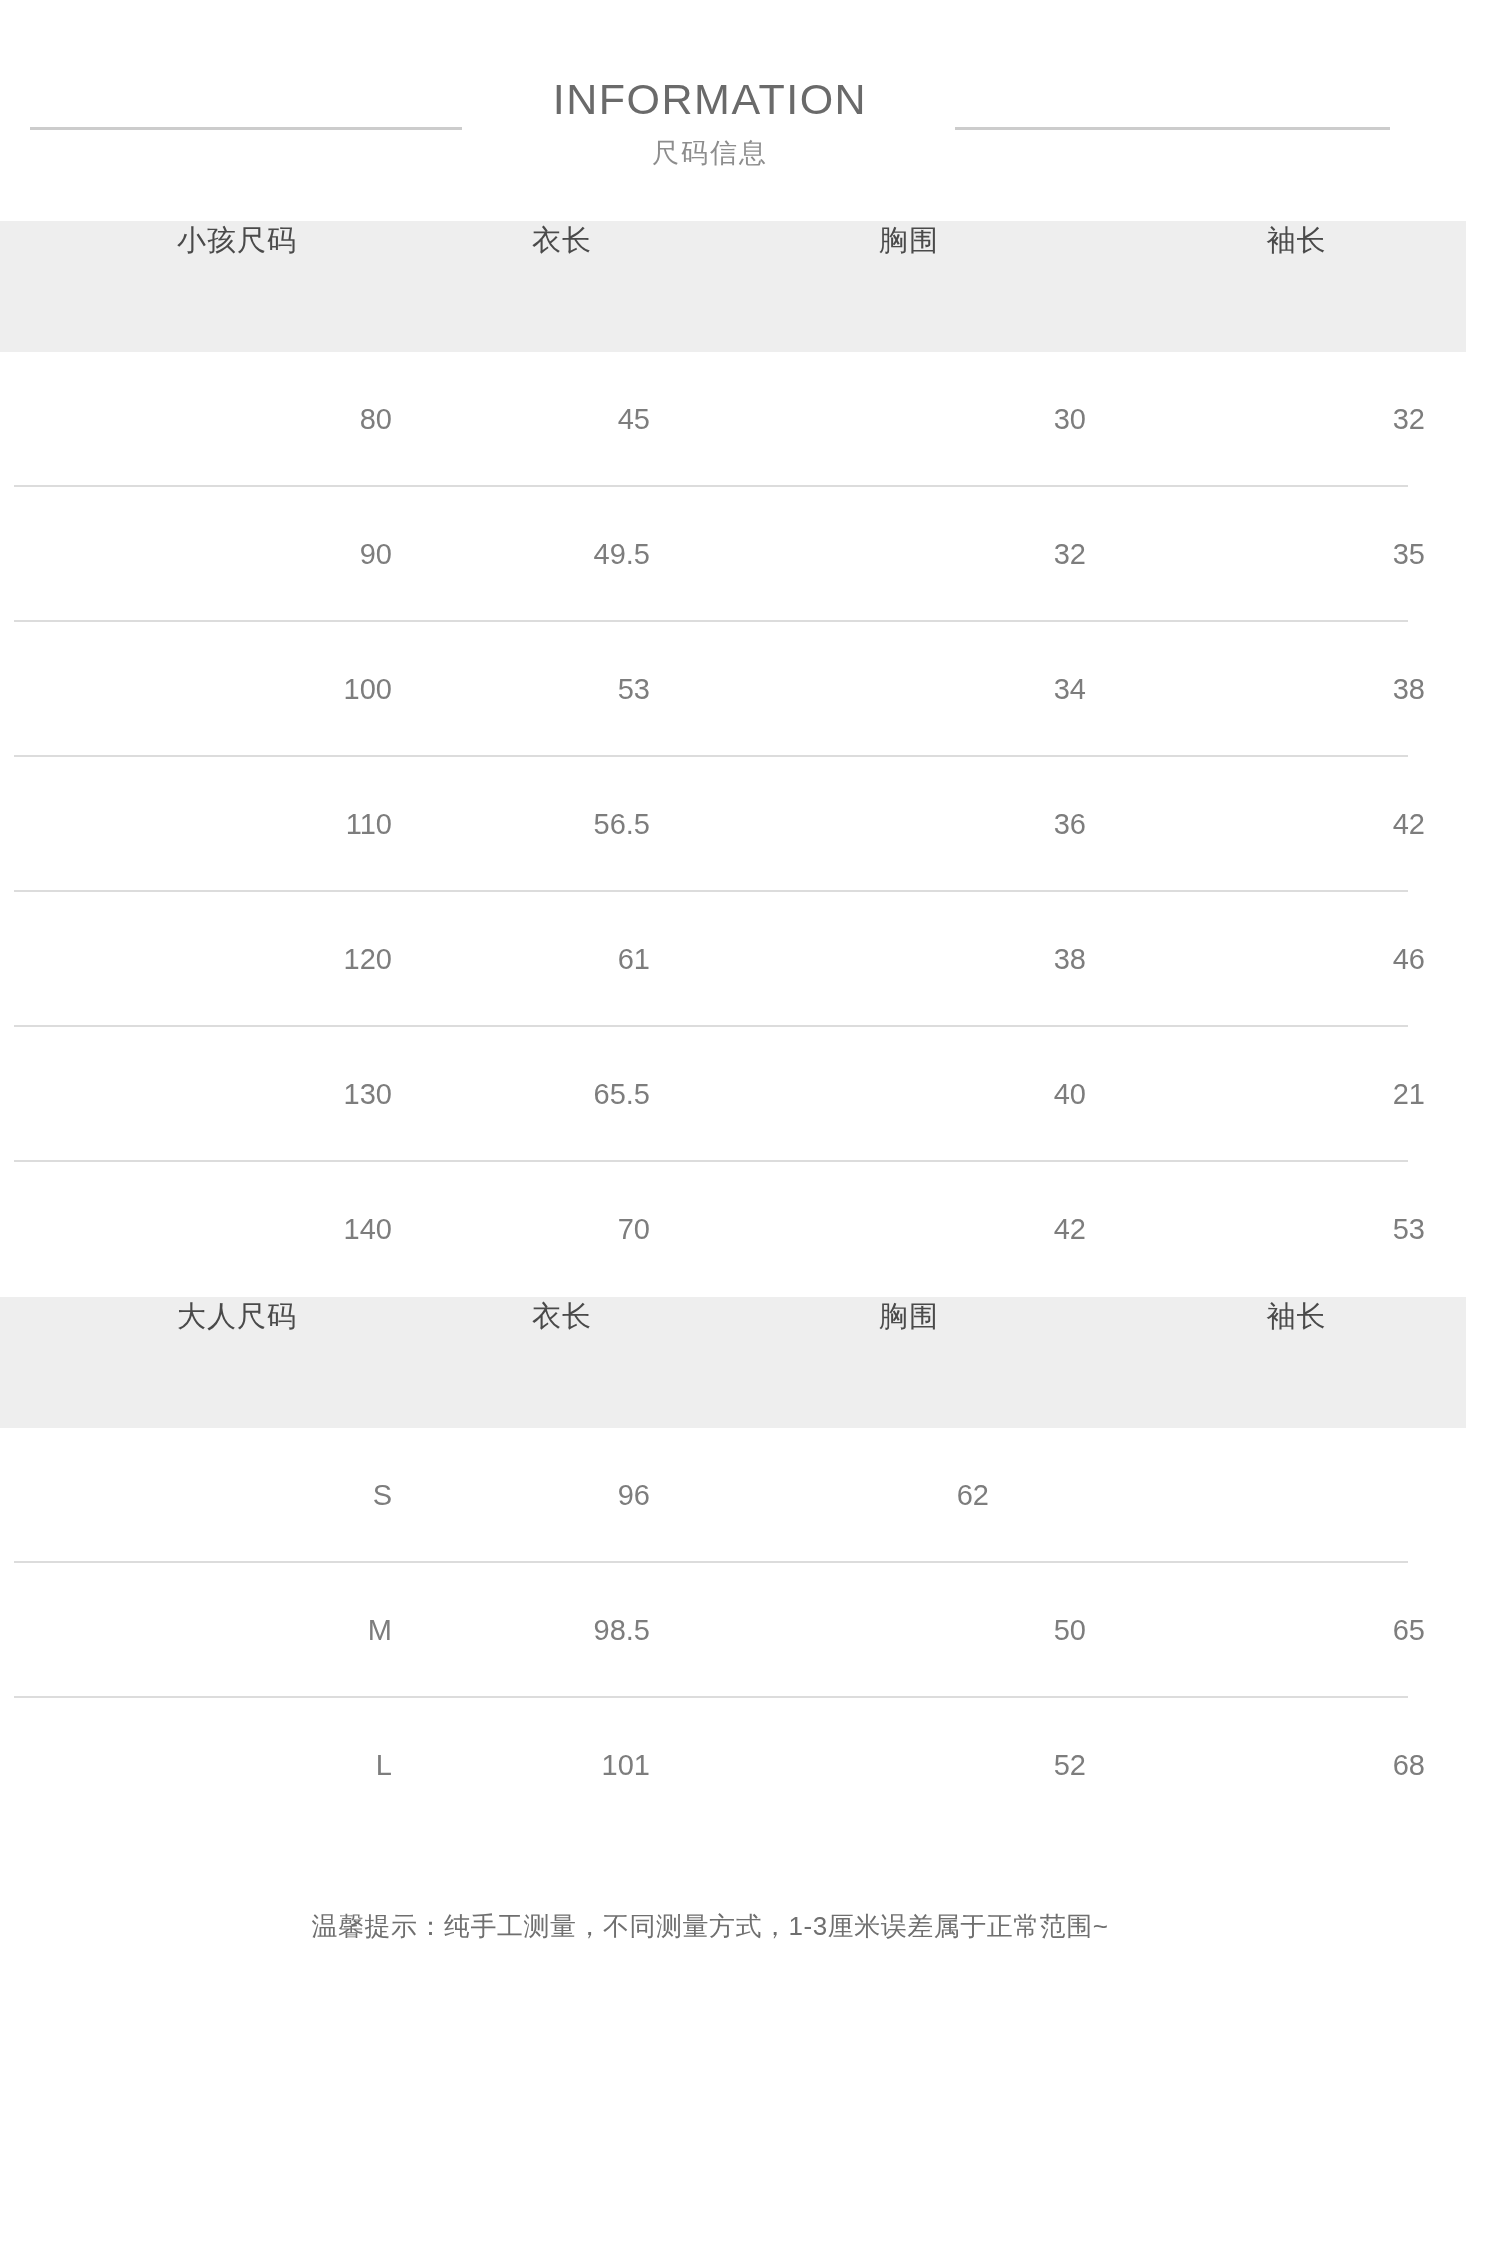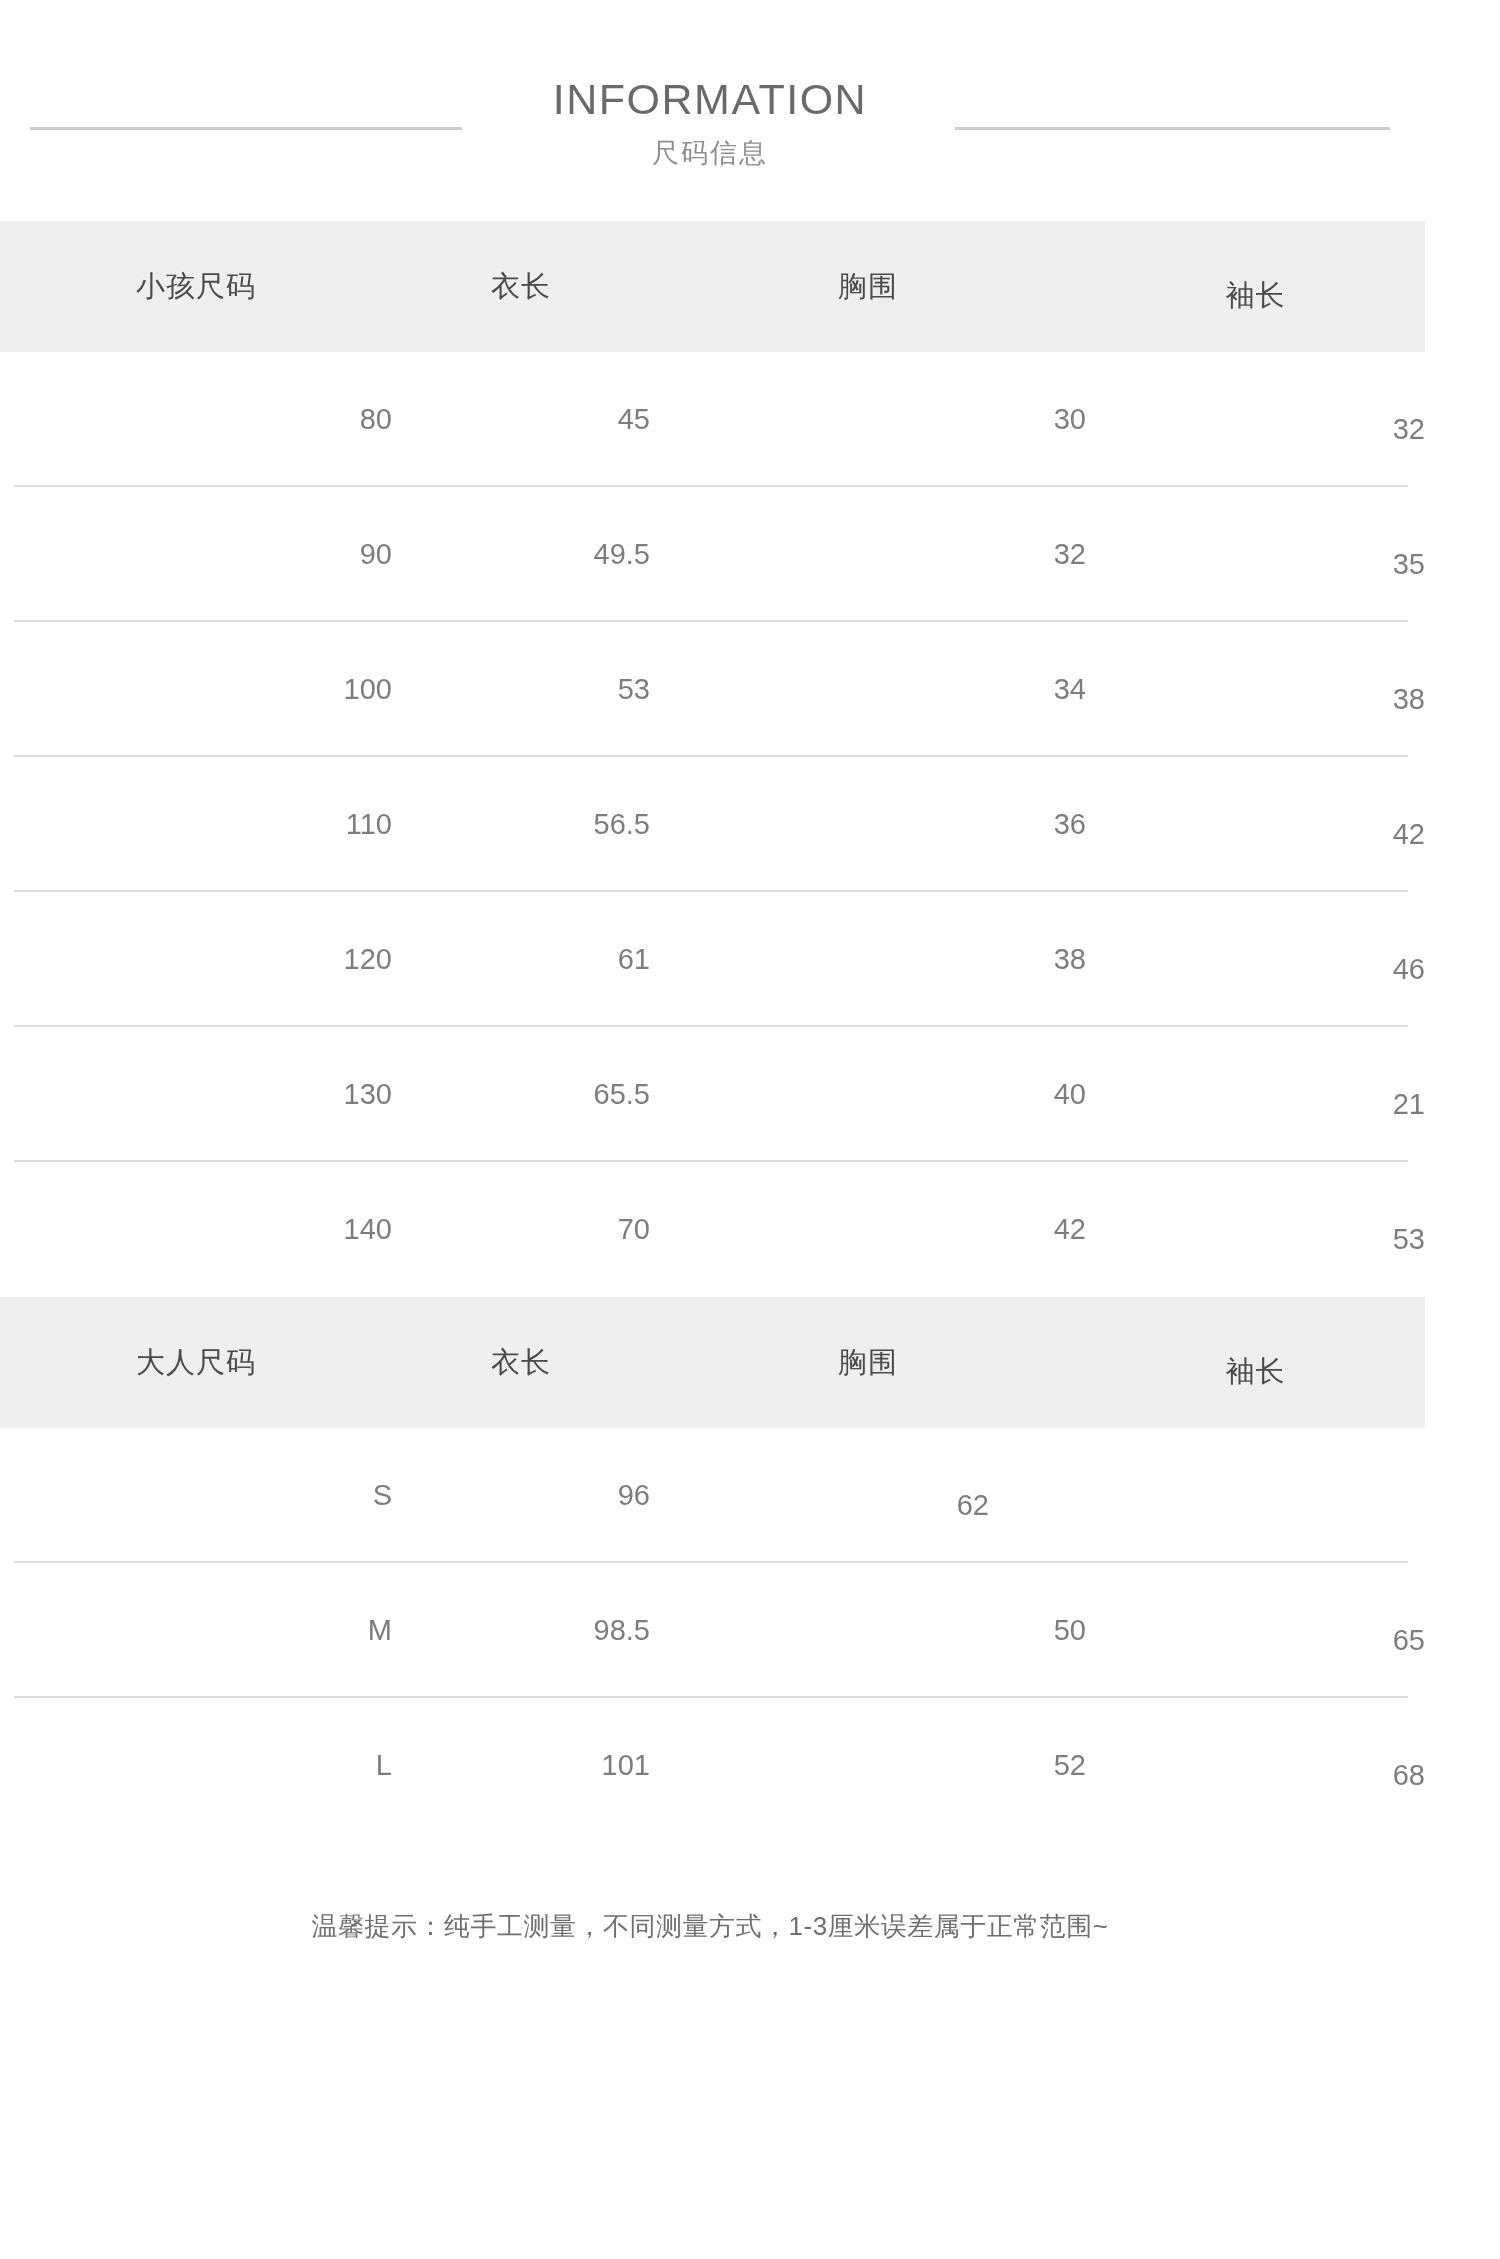--- a/index.html
+++ b/index.html
@@ -59,24 +59,24 @@
 
   
   .size-table {
     position: absolute;
     top: 221px;
     left: 0;
     width: 1425px;
   }
   .group-header {
     display: flex;
-    align-items: center;
     width: 1425px;
     height: 131px;
     background: #eeeeee;
+    padding-left: 41px;
   }
   .group-header .cell {
     font-size: 29px;
     font-weight: 400;
     color: #4a4a4a;
     letter-spacing: 1px;
     text-align: center;
   }
 
   .data-row {
@@ -99,21 +99,21 @@
     right: 17px;
     bottom: 0;
     height: 2px;
     background: #dcdcdc;
   }
 
   
   .cell.c0 { width: 392px; }
   .cell.c1 { width: 258px; }
   .cell.c2 { width: 436px; }
-  .cell.c3 { width: 339px; margin-top: 19px; }
+  .cell.c3 { width: 339px; }
 
   
   .footer-note {
     position: absolute;
     top: 1908px;
     left: 0;
     width: 1420px;
     text-align: center;
     font-size: 26px;
     font-weight: 400;

